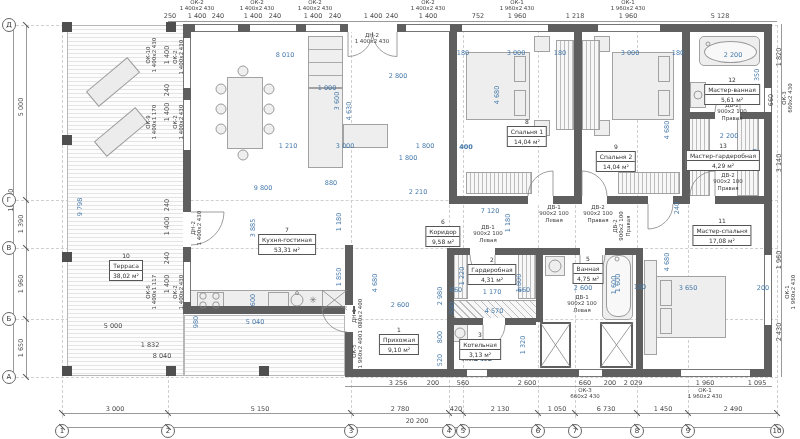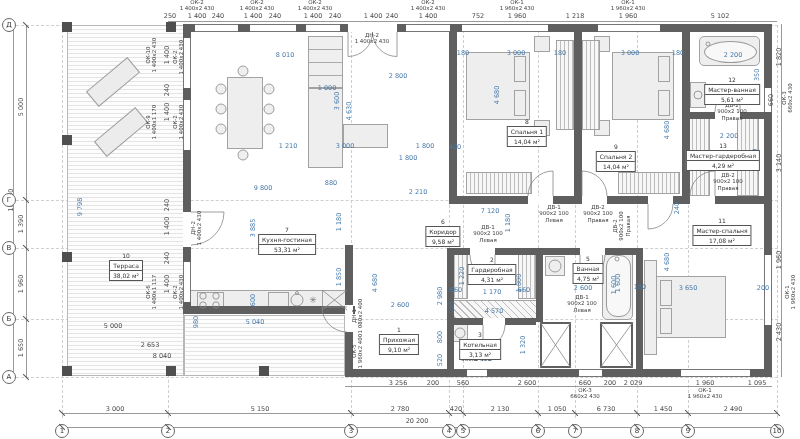--- a/index.html
+++ b/index.html
@@ -233,21 +233,21 @@
       <div class="dim dark" style="left: 275px; top: 16px;">240</div>
       <div class="dim dark" style="left: 313px; top: 16px;">1 400</div>
       <div class="dim dark" style="left: 335px; top: 16px;">240</div>
       <div class="dim dark" style="left: 373px; top: 16px;">1 400</div>
       <div class="dim dark" style="left: 392px; top: 16px;">240</div>
       <div class="dim dark" style="left: 428px; top: 16px;">1 400</div>
       <div class="dim dark" style="left: 478px; top: 16px;">752</div>
       <div class="dim dark" style="left: 517px; top: 16px;">1 960</div>
       <div class="dim dark" style="left: 575px; top: 16px;">1 218</div>
       <div class="dim dark" style="left: 628px; top: 16px;">1 960</div>
-      <div class="dim dark" style="left: 720px; top: 16px;">5 102</div>
+      <div class="dim dark" style="left: 720px; top: 16px;">5 128</div>
       <div class="dim dark" style="left: 398px; top: 383px;">3 256</div>
       <div class="dim dark" style="left: 433px; top: 383px;">200</div>
       <div class="dim dark" style="left: 463px; top: 383px;">560</div>
       <div class="dim dark" style="left: 527px; top: 383px;">2 600</div>
       <div class="dim dark" style="left: 585px; top: 383px;">660</div>
       <div class="dim dark" style="left: 610px; top: 383px;">200</div>
       <div class="dim dark" style="left: 633px; top: 383px;">2 029</div>
       <div class="dim dark" style="left: 705px; top: 383px;">1 960</div>
       <div class="dim dark" style="left: 757px; top: 383px;">1 095</div>
       <div class="dim dark" style="left: 115px; top: 409px;">3 000</div>
@@ -264,21 +264,21 @@
       <div class="dim dark rot" style="left: 21px; top: 107px;">5 000</div>
       <div class="dim dark rot" style="left: 21px; top: 224px;">1 390</div>
       <div class="dim dark rot" style="left: 21px; top: 284px;">1 960</div>
       <div class="dim dark rot" style="left: 21px; top: 348px;">1 650</div>
       <div class="dim dark rot" style="left: 779px; top: 57px;">1 820</div>
       <div class="dim dark rot" style="left: 779px; top: 163px;">3 140</div>
       <div class="dim dark rot" style="left: 779px; top: 260px;">1 960</div>
       <div class="dim dark rot" style="left: 779px; top: 332px;">2 430</div>
       <div class="dim dark rot" style="left: 771px; top: 100px;">660</div>
       <div class="dim dark" style="left: 113px; top: 326px;">5 000</div>
-      <div class="dim dark" style="left: 150px; top: 345px;">2 653</div>
+      <div class="dim dark" style="left: 150px; top: 345px;">1 832</div>
       <div class="dim dark" style="left: 162px; top: 356px;">8 040</div>
       <div class="dim blue rot" style="left: 80px; top: 207px;">9 798</div>
       <div class="dim dark rot" style="left: 167px; top: 55px;">1 400</div>
       <div class="dim dark rot" style="left: 167px; top: 90px;">240</div>
       <div class="dim dark rot" style="left: 167px; top: 112px;">1 400</div>
       <div class="dim dark rot" style="left: 167px; top: 205px;">240</div>
       <div class="dim dark rot" style="left: 167px; top: 226px;">1 400</div>
       <div class="dim dark rot" style="left: 167px; top: 258px;">240</div>
       <div class="dim dark rot" style="left: 167px; top: 284px;">1 400</div>
       <div class="dim blue" style="left: 285px; top: 55px;">8 010</div>
@@ -286,21 +286,21 @@
       <div class="dim blue" style="left: 516px; top: 53px;">3 000</div>
       <div class="dim blue" style="left: 560px; top: 53px;">180</div>
       <div class="dim blue" style="left: 630px; top: 53px;">3 000</div>
       <div class="dim blue" style="left: 678px; top: 53px;">180</div>
       <div class="dim blue" style="left: 733px; top: 55px;">2 200</div>
       <div class="dim blue" style="left: 398px; top: 76px;">2 800</div>
       <div class="dim blue" style="left: 327px; top: 88px;">1 000</div>
       <div class="dim blue" style="left: 288px; top: 146px;">1 210</div>
       <div class="dim blue" style="left: 345px; top: 146px;">3 000</div>
       <div class="dim blue" style="left: 425px; top: 146px;">1 800</div>
-      <div class="dim blue" style="left: 455px; top: 147px;">400</div>
+      <div class="dim blue" style="left: 466px; top: 147px; font-weight: bold;">400</div>
       <div class="dim blue" style="left: 408px; top: 158px;">1 800</div>
       <div class="dim blue" style="left: 331px; top: 183px;">880</div>
       <div class="dim blue" style="left: 263px; top: 188px;">9 800</div>
       <div class="dim blue" style="left: 418px; top: 192px;">2 210</div>
       <div class="dim blue" style="left: 490px; top: 211px;">7 120</div>
       <div class="dim blue" style="left: 729px; top: 136px;">2 200</div>
       <div class="dim blue" style="left: 255px; top: 322px;">5 040</div>
       <div class="dim blue" style="left: 400px; top: 305px;">2 600</div>
       <div class="dim blue" style="left: 492px; top: 292px;">1 170</div>
       <div class="dim blue" style="left: 494px; top: 311px;">4 570</div>

